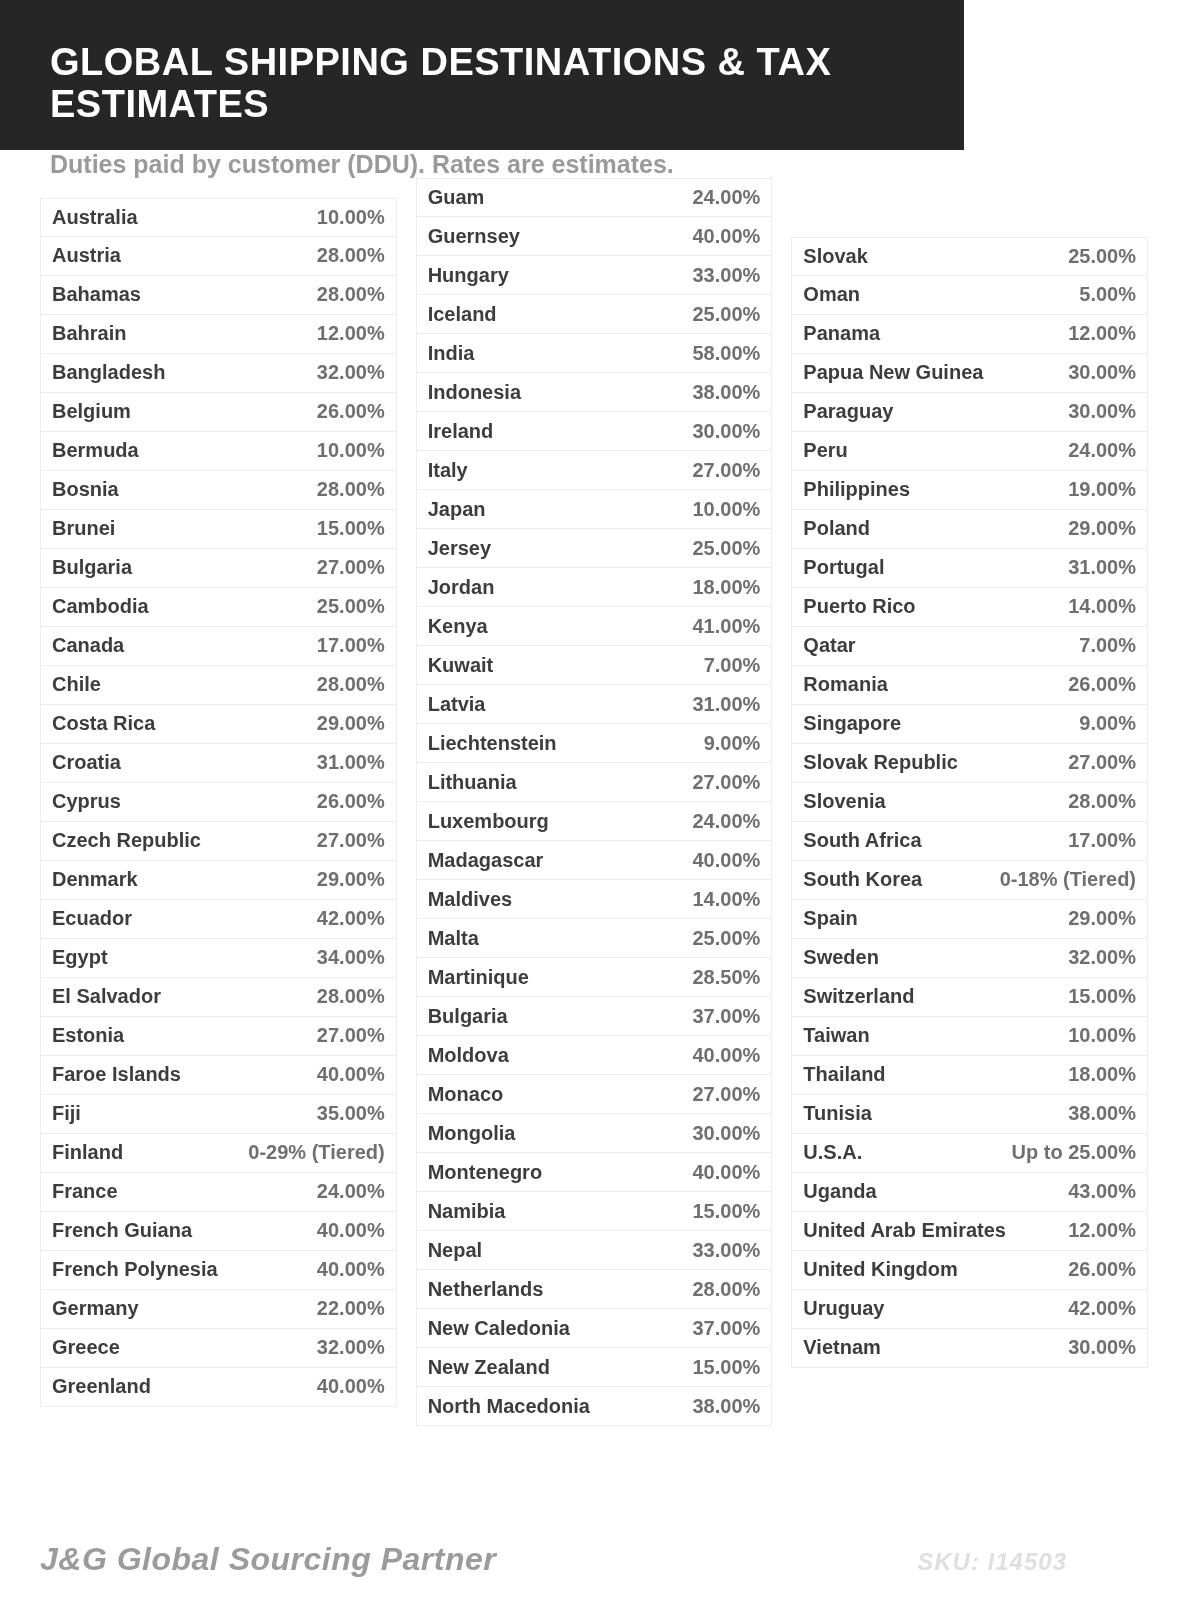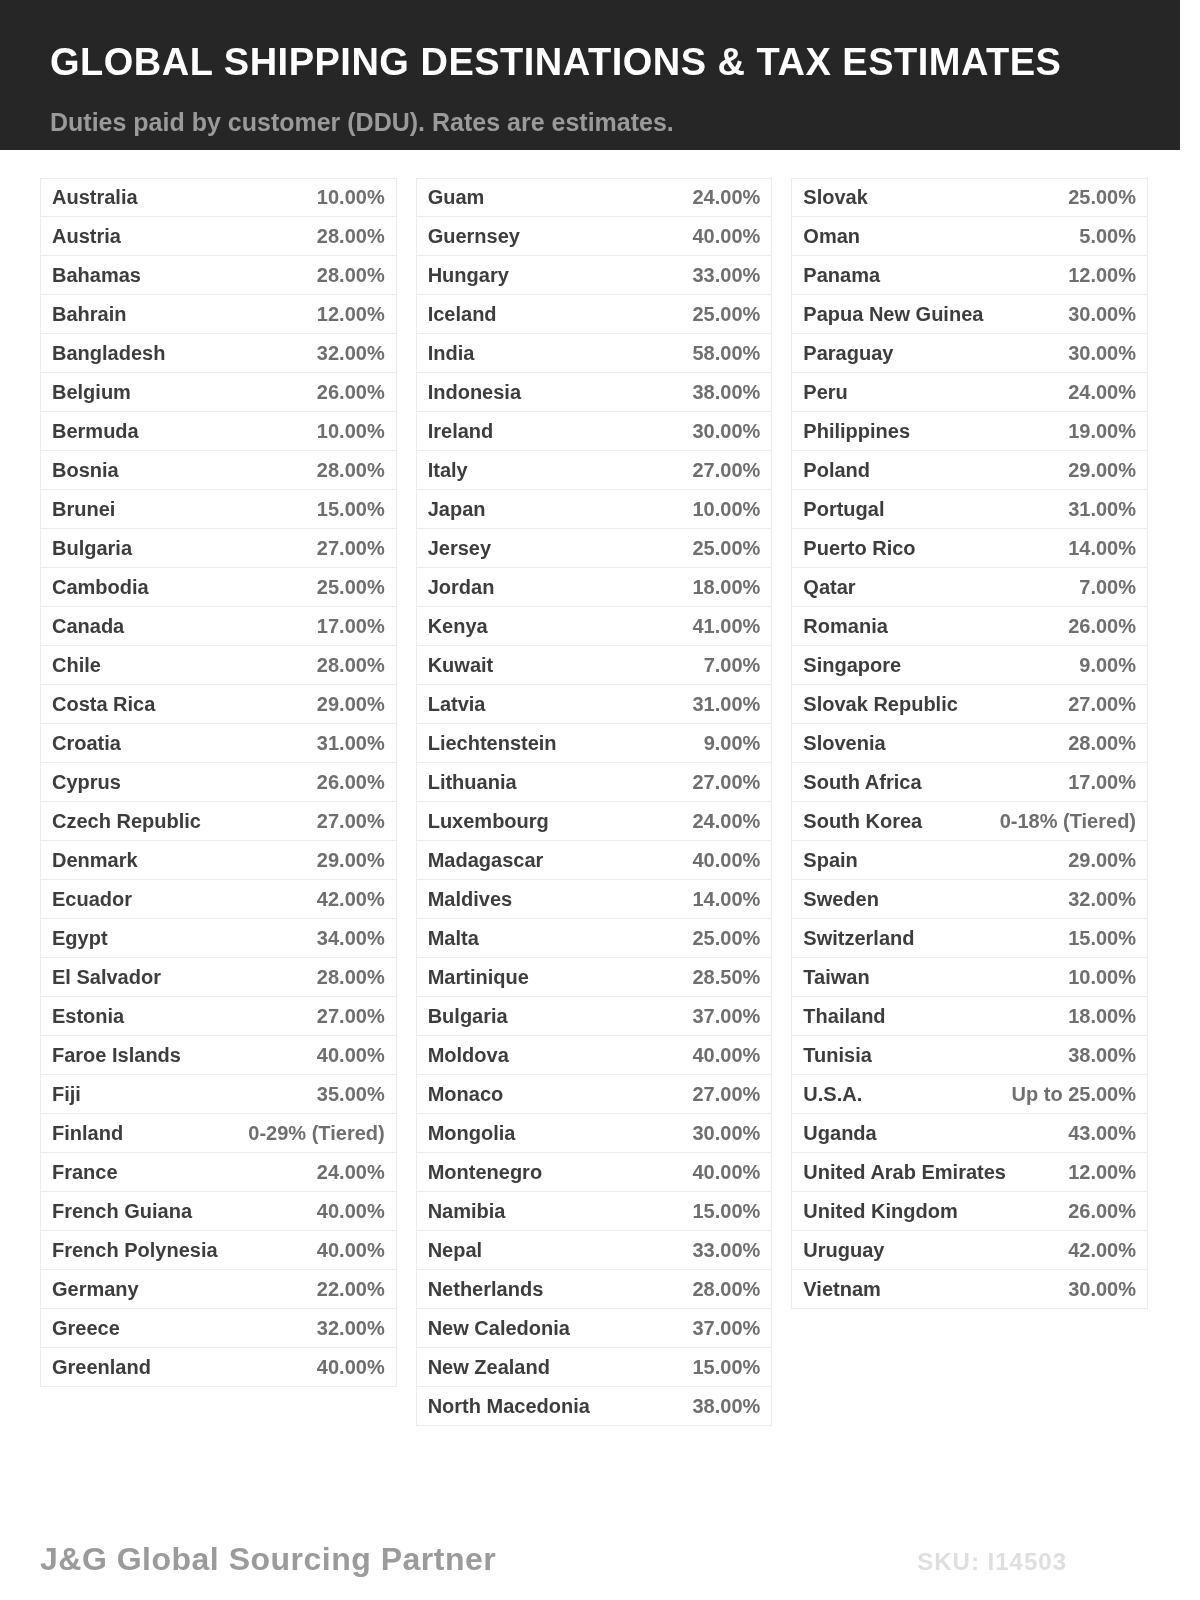--- a/index.html
+++ b/index.html
@@ -1,34 +1,34 @@
 <!DOCTYPE html>
 <html><head>
 <meta charset="utf-8">
 <style>
   * { margin:0; padding:0; box-sizing:border-box; }
   html,body { width:1200px; height:1600px; background:#ffffff;
               font-family:"Liberation Sans", sans-serif; overflow:hidden; position:relative; }
 
-  .header { background:#262626; width:1180px; height:150px; padding:42px 50px 0 50px; }
+  .header { background:#262626; width:964px; height:150px; padding:42px 50px 0 50px; }
   .title { color:#ffffff; font-size:38px; font-weight:700; letter-spacing:0.5px; line-height:1.1; }
   .subtitle { color:#9a9a9a; font-size:25px; font-weight:700; margin-top:24px; }
 
-  .grid { display:flex; gap:19px; margin:28px 52px 0 40px; align-items:flex-start; }
+  .grid { display:flex; gap:19px; margin:28px 52px 0 40px; align-items:center; }
   .col { flex:1; }
   .row { display:flex; justify-content:space-between; align-items:center;
          height:39px; padding:0 11px; background:#ffffff;
          border-left:1px solid #ececec; border-right:1px solid #ececec;
          border-bottom:1px solid #ececec; }
   .col .row:first-child { border-top:1px solid #ececec; }
   .country { color:#3d3d3d; font-size:20px; font-weight:700; white-space:nowrap; }
   .rate { color:#6f6f6f; font-size:20px; font-weight:700; white-space:nowrap; text-align:right; }
 
   .footer { position:absolute; left:40px; right:133px; bottom:22px;
-            display:flex; justify-content:space-between; align-items:baseline; }
+            display:flex; justify-content:space-between; align-items:baseline;font-style:italic; }
   .brand { color:#9b9b9b; font-size:32px; font-weight:700; letter-spacing:0.5px; }
   .sku { color:#dfdfdf; font-size:24px; font-weight:700; letter-spacing:1px; }
 </style>
 </head>
 <body>
 
 <div class="header">
   <div class="title">GLOBAL SHIPPING DESTINATIONS &amp; TAX ESTIMATES</div>
   <div class="subtitle">Duties paid by customer (DDU). Rates are estimates.</div>
 </div>

